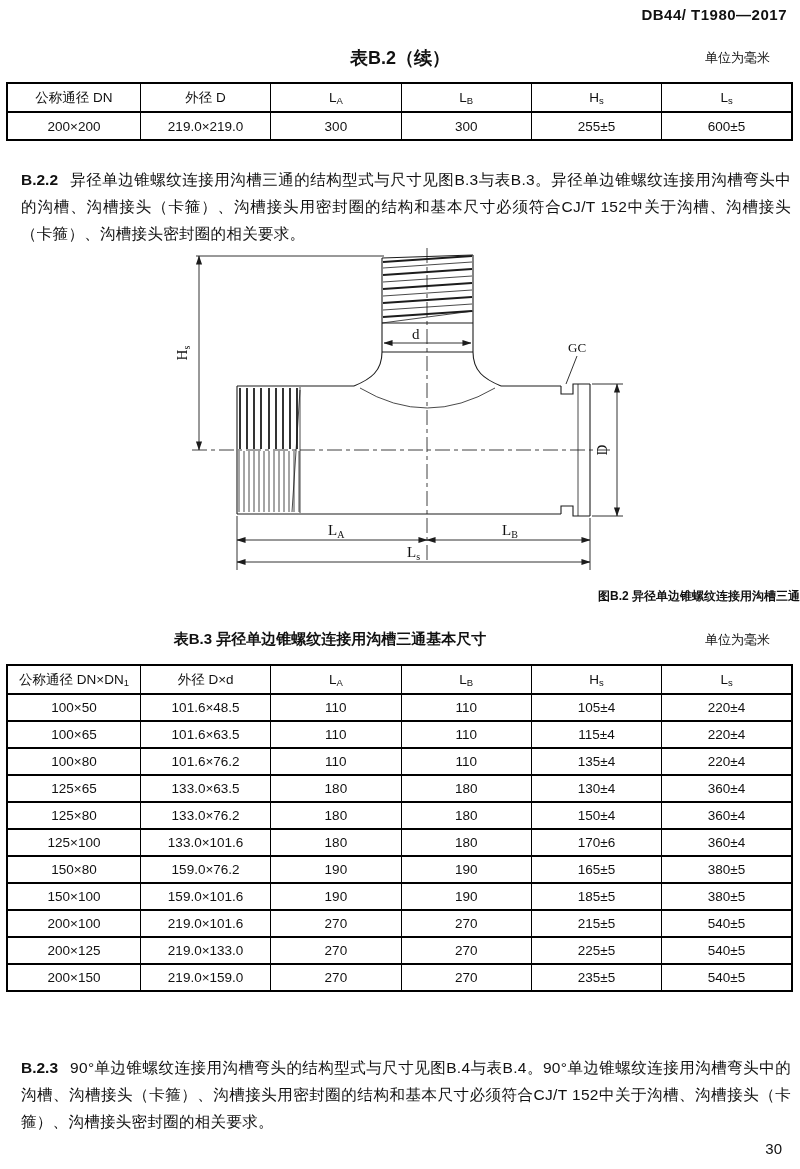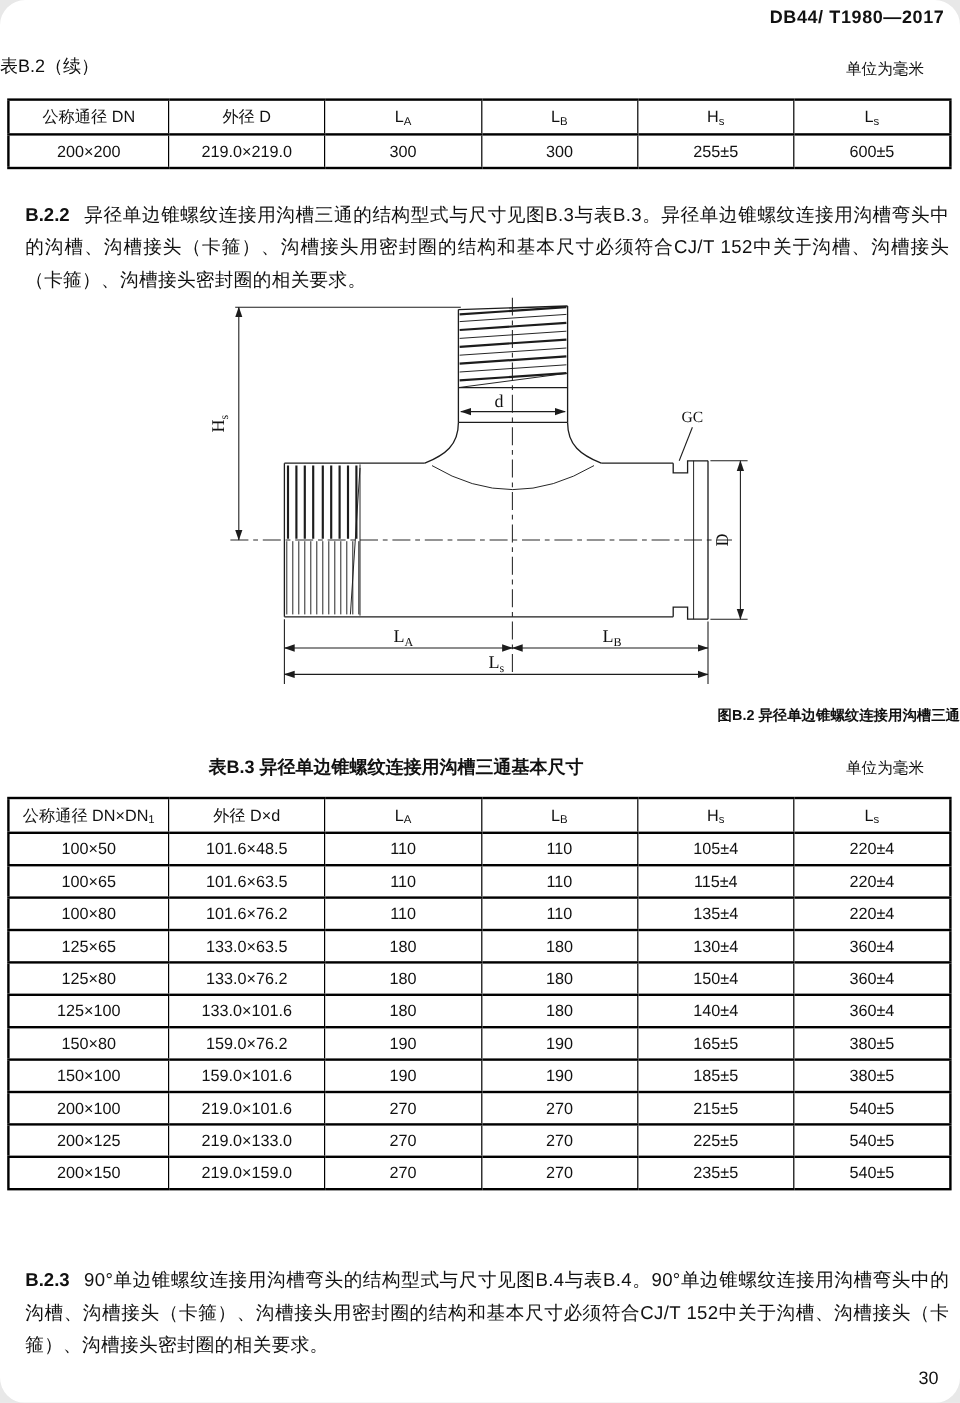--- a/index.html
+++ b/index.html
@@ -1,29 +1,28 @@
 <!DOCTYPE html>
 <html><head>
 <meta charset="utf-8">
 <style>
   html,body { margin:0; padding:0; background:#e8e8e8; }
   .page {
     position:relative; width:800px; height:1169px; margin:0 auto;
     background:#ffffff; color:#111;
     font-family:"Liberation Sans","DejaVu Sans",sans-serif;
     overflow:hidden;
-    border-radius:21px;
   }
   .doc-header {
     position:absolute; top:6px; right:13px;
     font-size:15px; font-weight:700; letter-spacing:.5px;
   }
   .tbl-title-b2 {
     position:absolute; top:46px; left:0; width:100%;
-    font-size:15px; font-weight:400;
+    text-align:center; font-size:18px; font-weight:700;
   }
   .unit-b2 { position:absolute; top:49px; right:30px; font-size:13px; font-weight:400; }
   .tbl-wrap-b2 { position:absolute; top:82px; left:6px; right:7px; }
   .tbl-wrap-b3 { position:absolute; top:664px; left:6px; right:7px; }
   table.std {
     width:100%; border-collapse:collapse; table-layout:fixed;
     font-size:13.5px; text-align:center;padding-left:44px;
   }
   table.std th, table.std td {
     border-left:1px solid #000; border-right:1px solid #000;
@@ -292,21 +291,21 @@
             <td>180</td>
             <td>180</td>
             <td>150±4</td>
             <td>360±4</td>
           </tr>
           <tr>
             <td>125×100</td>
             <td>133.0×101.6</td>
             <td>180</td>
             <td>180</td>
-            <td>140±4</td>
+            <td>170±6</td>
             <td>360±4</td>
           </tr>
           <tr>
             <td>150×80</td>
             <td>159.0×76.2</td>
             <td>190</td>
             <td>190</td>
             <td>165±5</td>
             <td>380±5</td>
           </tr>

